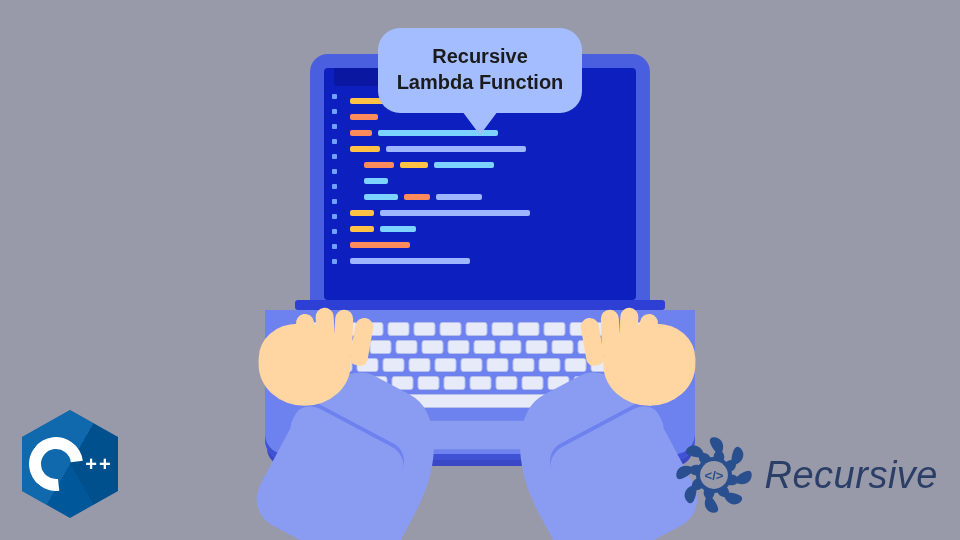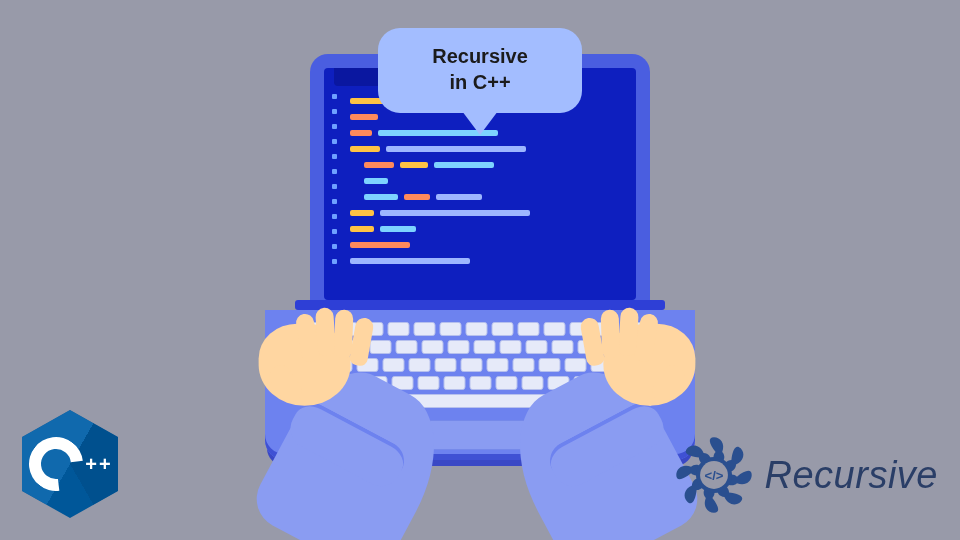--- a/index.html
+++ b/index.html
@@ -409,21 +409,21 @@
     <div class="finger f1"></div>
       <div class="finger f2"></div>
       <div class="finger f3"></div>
       <div class="finger f4"></div>
       <div class="thumb"></div>
   </div>
 </div>
 
 <div class="bubble">
   <div>Recursive</div>
-  <div>in C++</div>
+  <div>Lambda Function</div>
 </div>
 
 <div class="cpp-logo">
   <div class="hex">
     <div class="cpp-text">
       <div class="c-arc"></div>
       <div class="plusbox">
         <span>+</span>
         <span>+</span>
       </div>

